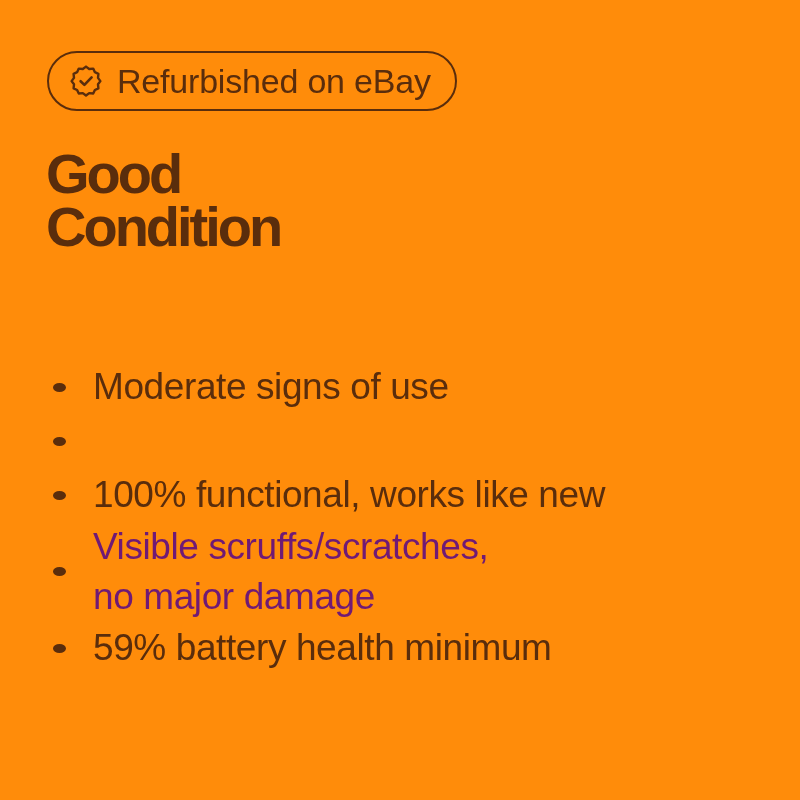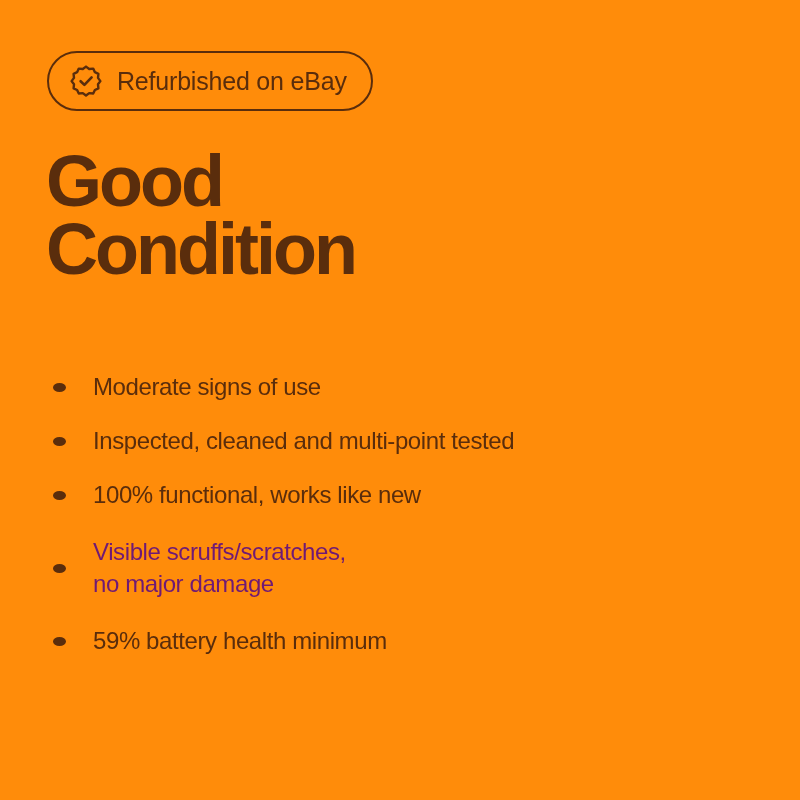--- a/index.html
+++ b/index.html
@@ -42,36 +42,36 @@
     height: 34px;
     flex: 0 0 34px;
     display: block;
   }
   .badge-icon svg {
     display: block;
     width: 34px;
     height: 34px;
   }
   .badge-text {
-    font-size: 25px;
+    font-size: 34px;
     line-height: 1;
     font-weight: 400;
     letter-spacing: -0.2px;
     color: #5A2D0C;
     white-space: nowrap;
   }
 
   
   .headline {
     position: absolute;
     left: 46px;
     top: 148px;
     width: 710px;
     margin: 0;
-    font-size: 72px;
+    font-size: 56px;
     line-height: 0.94;
     font-weight: 700;
     letter-spacing: -3px;
     color: #5A2D0C;
   }
   .headline .hl-line {
     display: block;
   }
 
   
@@ -96,21 +96,21 @@
   .feature-item .dot {
     flex: 0 0 13px;
     width: 9px;
     height: 9px;
     margin-left: 7px;
     margin-right: 27px;
     border-radius: 50%;
     background: #5A2D0C;
   }
   .feature-item .ftext {
-    font-size: 24px;
+    font-size: 37px;
     line-height: 1.34;
     font-weight: 400;
     letter-spacing: -0.4px;
     color: #5A2D0C;
     white-space: pre-line;
   }
   .feature-item.two-line {
     min-height: 92px;
   }
 </style>
@@ -134,21 +134,20 @@
     <span class="hl-line">Condition</span>
   </h1>
 
   <ul class="feature-list">
     <li class="feature-item">
       <span class="dot" style="background: rgb(90, 45, 12);"></span>
       <span class="ftext" style="color: rgb(90, 45, 12);">Moderate signs of use</span>
     </li>
     <li class="feature-item">
       <span class="dot" style="background: rgb(90, 45, 12);"></span>
-      <span class="ftext" style="color: rgb(90, 45, 12);">Inspected, cleaned and multi-point tested</span>
     </li>
     <li class="feature-item">
       <span class="dot" style="background: rgb(90, 45, 12);"></span>
       <span class="ftext" style="color: rgb(90, 45, 12);">100% functional, works like new</span>
     </li>
     <li class="feature-item two-line">
       <span class="dot" style="background: rgb(90, 45, 12);"></span>
       <span class="ftext" style="color: #701a75;">Visible scruffs/scratches,
 no major damage</span>
     </li>

